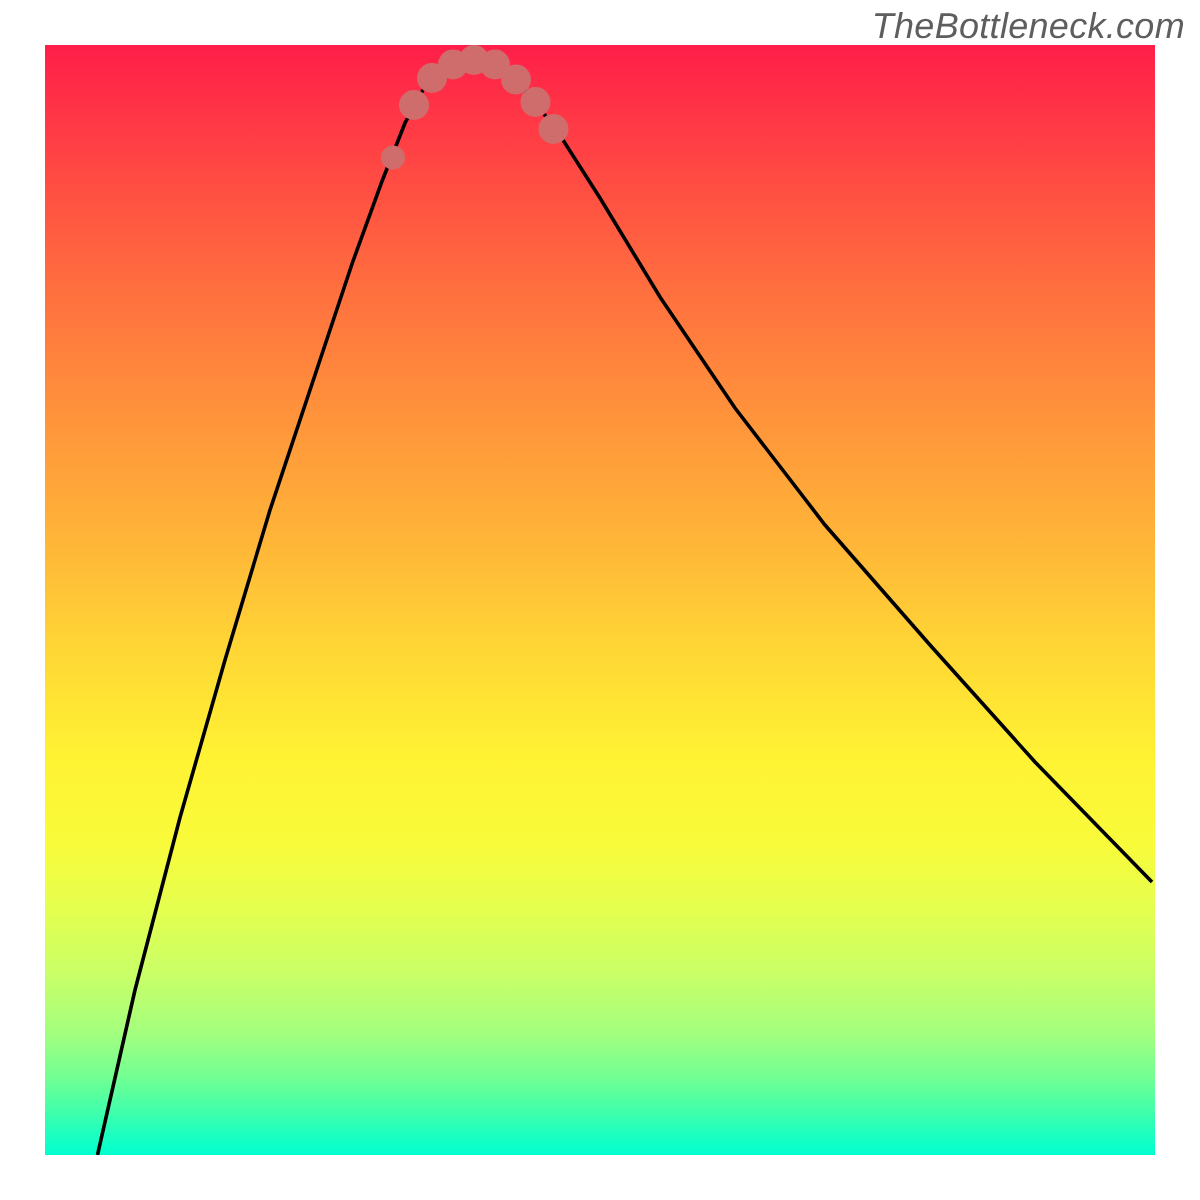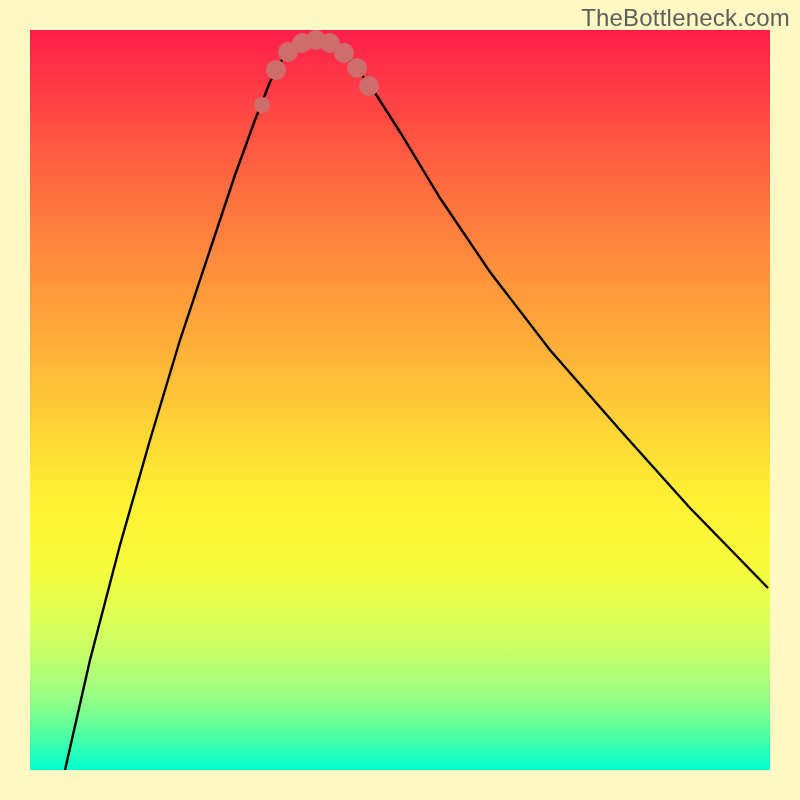--- a/index.html
+++ b/index.html
@@ -10,21 +10,22 @@
     background: #000;
     overflow: hidden;
     font-family: Arial, Helvetica, sans-serif;
   }
   .frame {
     position: absolute;
     left: 0;
     top: 0;
     width: 800px;
     height: 800px;
-    background: #fef9c3;
+    background: #ffffff;
+    font-style: italic;
   }
   .plot {
     position: absolute;
     left: 30px;
     top: 30px;
     width: 740px;
     height: 740px;
     background: linear-gradient(
       to bottom,
       #ff1e49 0%,

